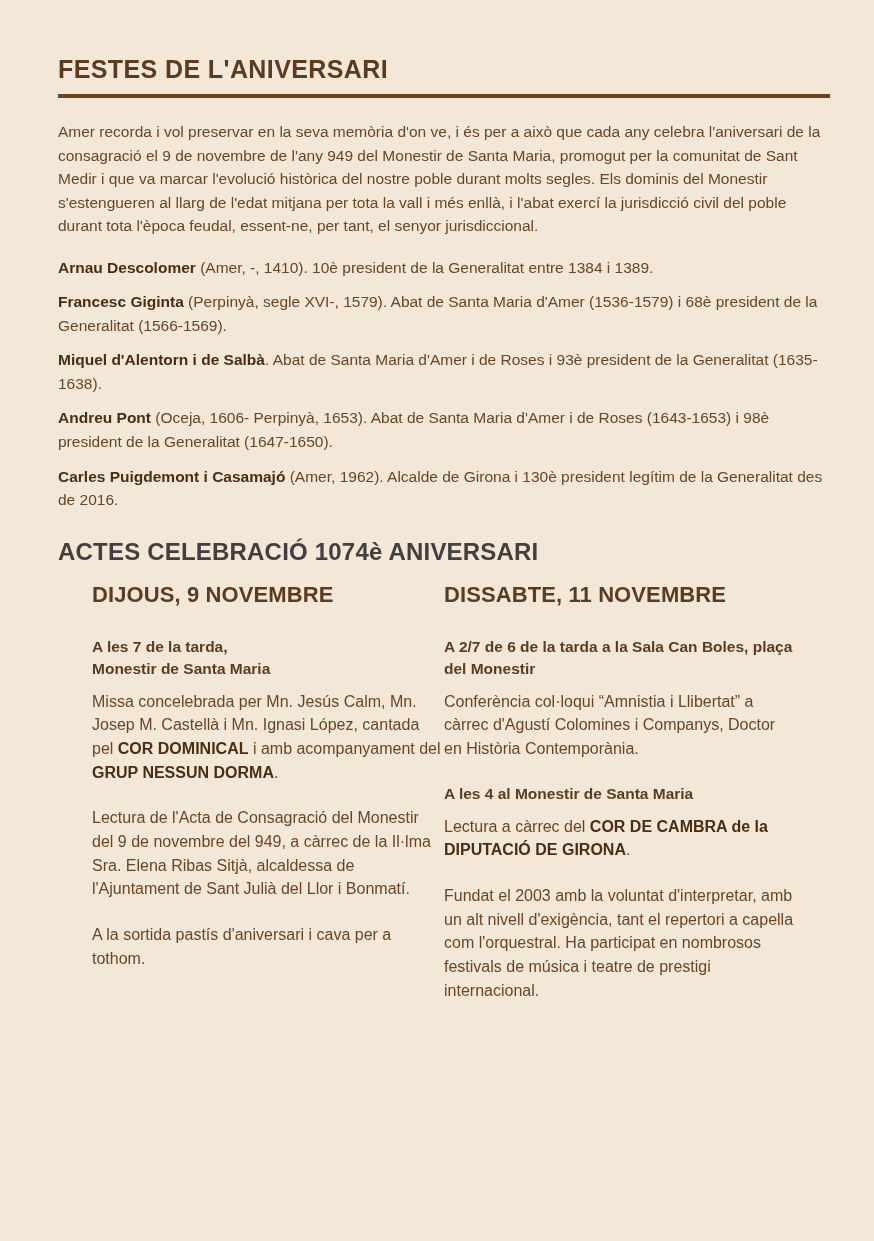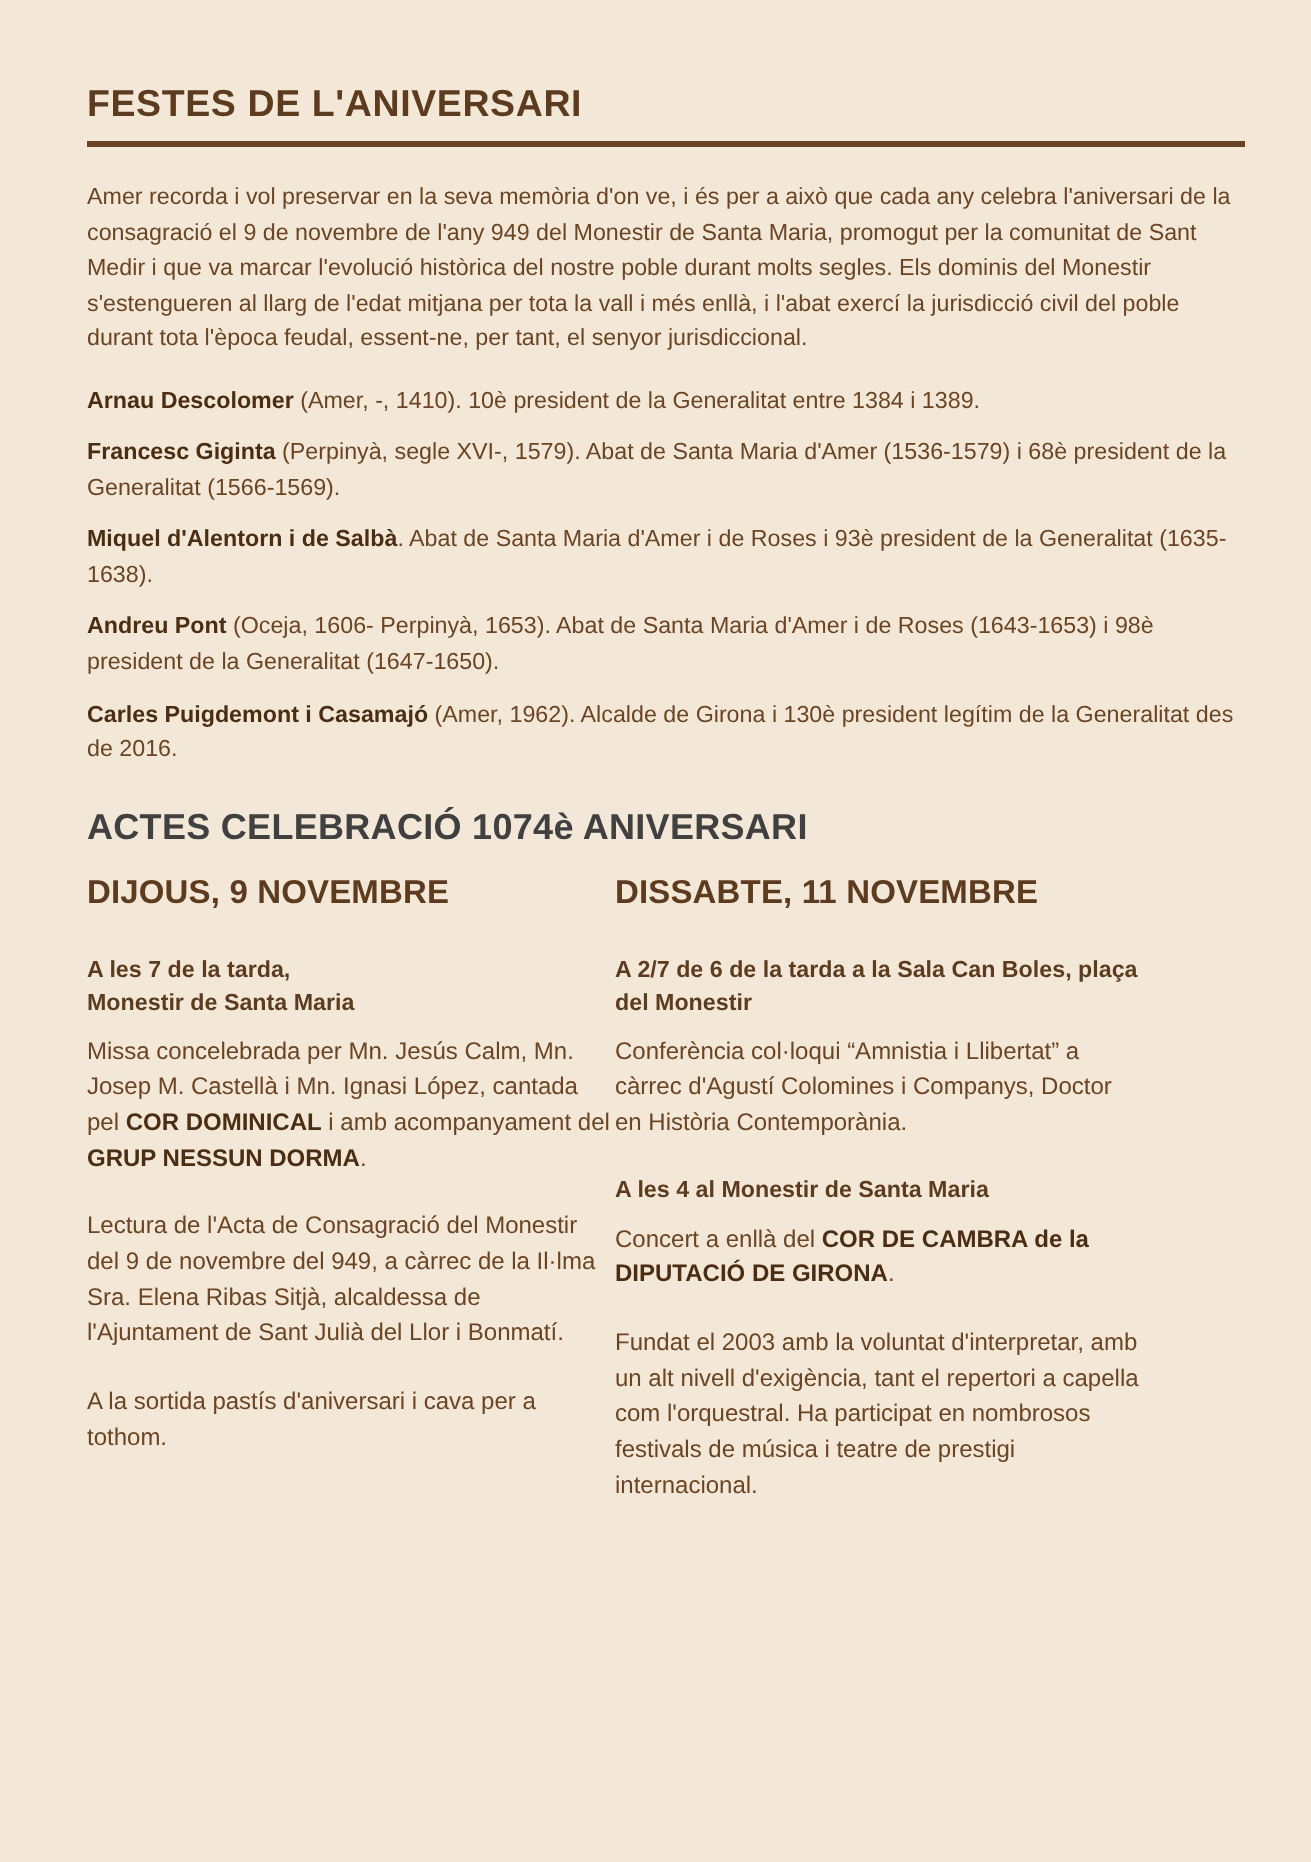--- a/index.html
+++ b/index.html
@@ -57,20 +57,21 @@
   h2.section-title {
     font-size: 24px;
     font-weight: bold;
     color: #404040;
     margin: 26px 0 16px 0;
     letter-spacing: 0.2px;
   }
   .columns {
     display: flex;
     margin-top: 4px;
+    justify-content: center;
   }
   .col {
     width: 352px;
     flex: 0 0 352px;
   }
   h3.day-title {
     font-size: 22px;
     font-weight: bold;
     color: #5d3b1f;
     margin: 0 0 28px 0;
@@ -120,18 +121,18 @@
         <h4 class="event-head">A les 7 de la tarda,<br>Monestir de Santa Maria</h4>
         <p class="event-text"><span>Missa concelebrada per Mn. Jesús Calm, Mn. Josep M. Castellà i Mn. Ignasi López, cantada pel </span><b>COR DOMINICAL</b><span> i amb acompanyament del </span><b>GRUP NESSUN DORMA</b><span>.</span></p>
         <p class="event-text"><span>Lectura de l'Acta de Consagració del Monestir del 9 de novembre del 949, a càrrec de la Il·lma Sra. Elena Ribas Sitjà, alcaldessa de l'Ajuntament de Sant Julià del Llor i Bonmatí.</span></p>
         <p class="event-text"><span>A la sortida pastís d'aniversari i cava per a tothom.</span></p>
       </div>
       <div class="col">
         <h3 class="day-title">DISSABTE, 11 NOVEMBRE</h3>
         <h4 class="event-head">A 2/7 de 6 de la tarda a la Sala Can Boles, plaça del Monestir</h4>
         <p class="event-text"><span>Conferència col·loqui “Amnistia i Llibertat” a càrrec d'Agustí Colomines i Companys, Doctor en Història Contemporània.</span></p>
         <h4 class="event-head">A les 4 al Monestir de Santa Maria</h4>
-        <p class="event-text"><span>Concert a enllà del </span><b>COR DE CAMBRA de la DIPUTACIÓ DE GIRONA</b><span>.</span></p>
+        <p class="event-text"><span>Lectura a càrrec del </span><b>COR DE CAMBRA de la DIPUTACIÓ DE GIRONA</b><span>.</span></p>
         <p class="event-text"><span>Fundat el 2003 amb la voluntat d'interpretar, amb un alt nivell d'exigència, tant el repertori a capella com l'orquestral. Ha participat en nombrosos festivals de música i teatre de prestigi internacional.</span></p>
       </div>
     </div>
 
 </div>
 
 </body></html>

